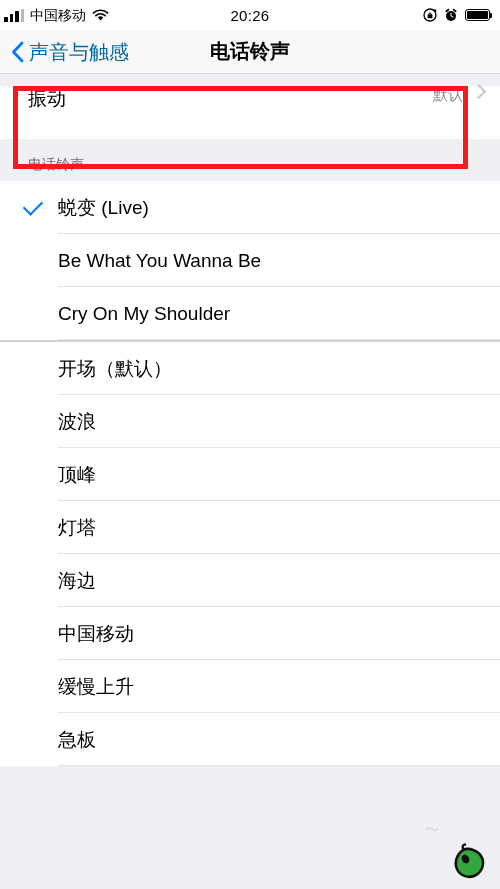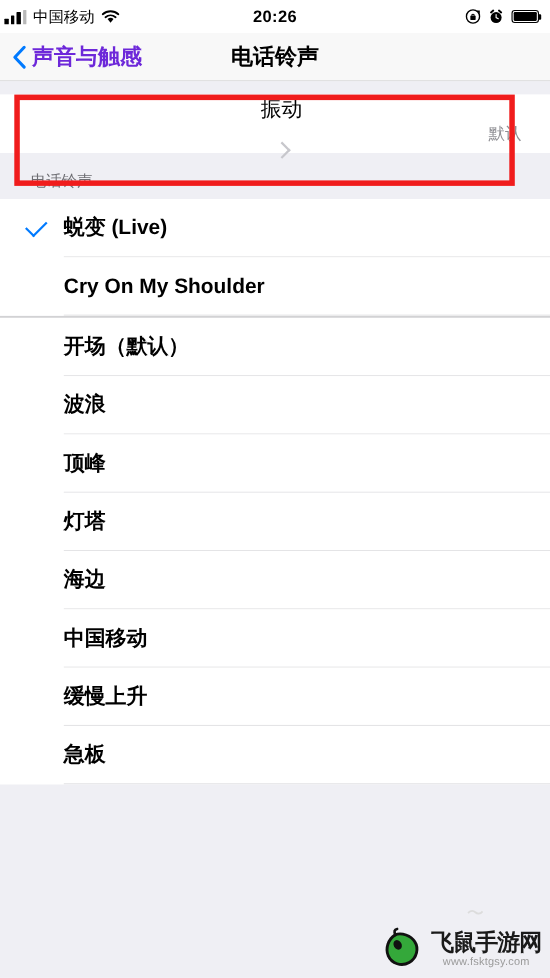--- a/index.html
+++ b/index.html
@@ -52,21 +52,21 @@
     color: #000;
     letter-spacing: 0px;
     line-height: 1;
   }
   .wifi-icon { display: block; }
   .status-time {
     position: absolute;
     left: 0; right: 0;
     text-align: center;
     font-size: 15px;
-    font-weight: bold;
+    font-weight: normal;
     color: #000;
     letter-spacing: 0.3px;
     pointer-events: none;
   }
   .status-right {
     margin-left: auto;
     display: flex;
     align-items: center;
     gap: 7px;
   }
@@ -106,24 +106,23 @@
     box-sizing: border-box;
   }
   .nav-back {
     display: flex;
     align-items: center;
     gap: 5px;
     padding-left: 11px;
     cursor: pointer;
   }
   .nav-back-label {
-    color: #6d28d9;
+    color: #0369a1;
     font-size: 20px;
     line-height: 1;
-    font-weight: bold;
   }
   .nav-title {
     position: absolute;
     left: 0; right: 0;
     text-align: center;
     font-size: 20px;
     font-weight: bold;
     color: #000;
     pointer-events: none;
   }
@@ -139,26 +138,25 @@
     height: 12px;
     background: #efeff4;
   }
   .vibration-group {
     background: #ffffff;
   }
   .row {
     height: 53px;
     background: #ffffff;
     display: flex;
-    align-items: center;
+    align-items: flex-start;
     box-sizing: border-box;
     position: relative;
     padding-left: 28px;
     padding-right: 16px;
-    flex-direction: column;
   }
   .row-label {
     font-size: 19px;
     color: #000;
   }
   .row-value {
     margin-left: auto;
     font-size: 15px;
     color: #8e8e93;
     padding-right: 10px;
@@ -202,21 +200,20 @@
     left: 58px;
     right: 0;
     bottom: 0;
     height: 1px;
     background: #e4e4e6;
   }
   .tone-label {
     font-size: 19px;
     color: #000;
     line-height: 1;
-    font-weight: bold;
   }
   .check {
     position: absolute;
     left: 24px;
     top: 50%;
     margin-top: -8px;
     width: 16px;
     height: 9px;
     border-left: 2.4px solid #007aff;
     border-bottom: 2.4px solid #007aff;
@@ -341,20 +338,24 @@
     <span>电话铃声</span>
   </div>
 
   <div class="list">
     <div class="tone-row">
       <span class="check"></span>
       <span class="tone-label">蜕变 (Live)</span>
       <span class="divider"></span>
     </div>
     <div class="tone-row">
+      <span class="tone-label">Be What You Wanna Be</span>
+      <span class="divider"></span>
+    </div>
+    <div class="tone-row">
       <span class="tone-label">Cry On My Shoulder</span>
       <span class="divider"></span>
     </div>
   </div>
 
   <div class="group-separator"></div>
 
   <div class="list">
     <div class="tone-row">
       <span class="tone-label">开场（默认）</span>
@@ -394,17 +395,13 @@
 
 <div class="annotation-box"></div>
 
 <div class="wm-squiggle">〜</div>
 <div class="watermark">
   <svg width="42" height="40" viewBox="0 0 42 40">
     <path d="M13 7 C7 11 4 19 7 26 C10 33 19 36 26 32 C33 28 35 19 31 13 C28 8 19 4 13 7 Z" fill="#34a83a" stroke="#111" stroke-width="2.6" stroke-linejoin="round"></path>
     <path d="M13.5 7 C12 4 12.5 2 15 1.5" fill="none" stroke="#111" stroke-width="2.4" stroke-linecap="round"></path>
     <ellipse cx="15.5" cy="16" rx="3.6" ry="4.6" transform="rotate(-28 15.5 16)" fill="#111"></ellipse>
   </svg>
-  <div class="wm-text">
-    <span class="wm-name">飞鼠手游网</span>
-    <span class="wm-url">www.fsktgsy.com</span>
-  </div>
 </div>
 
 </body></html>

